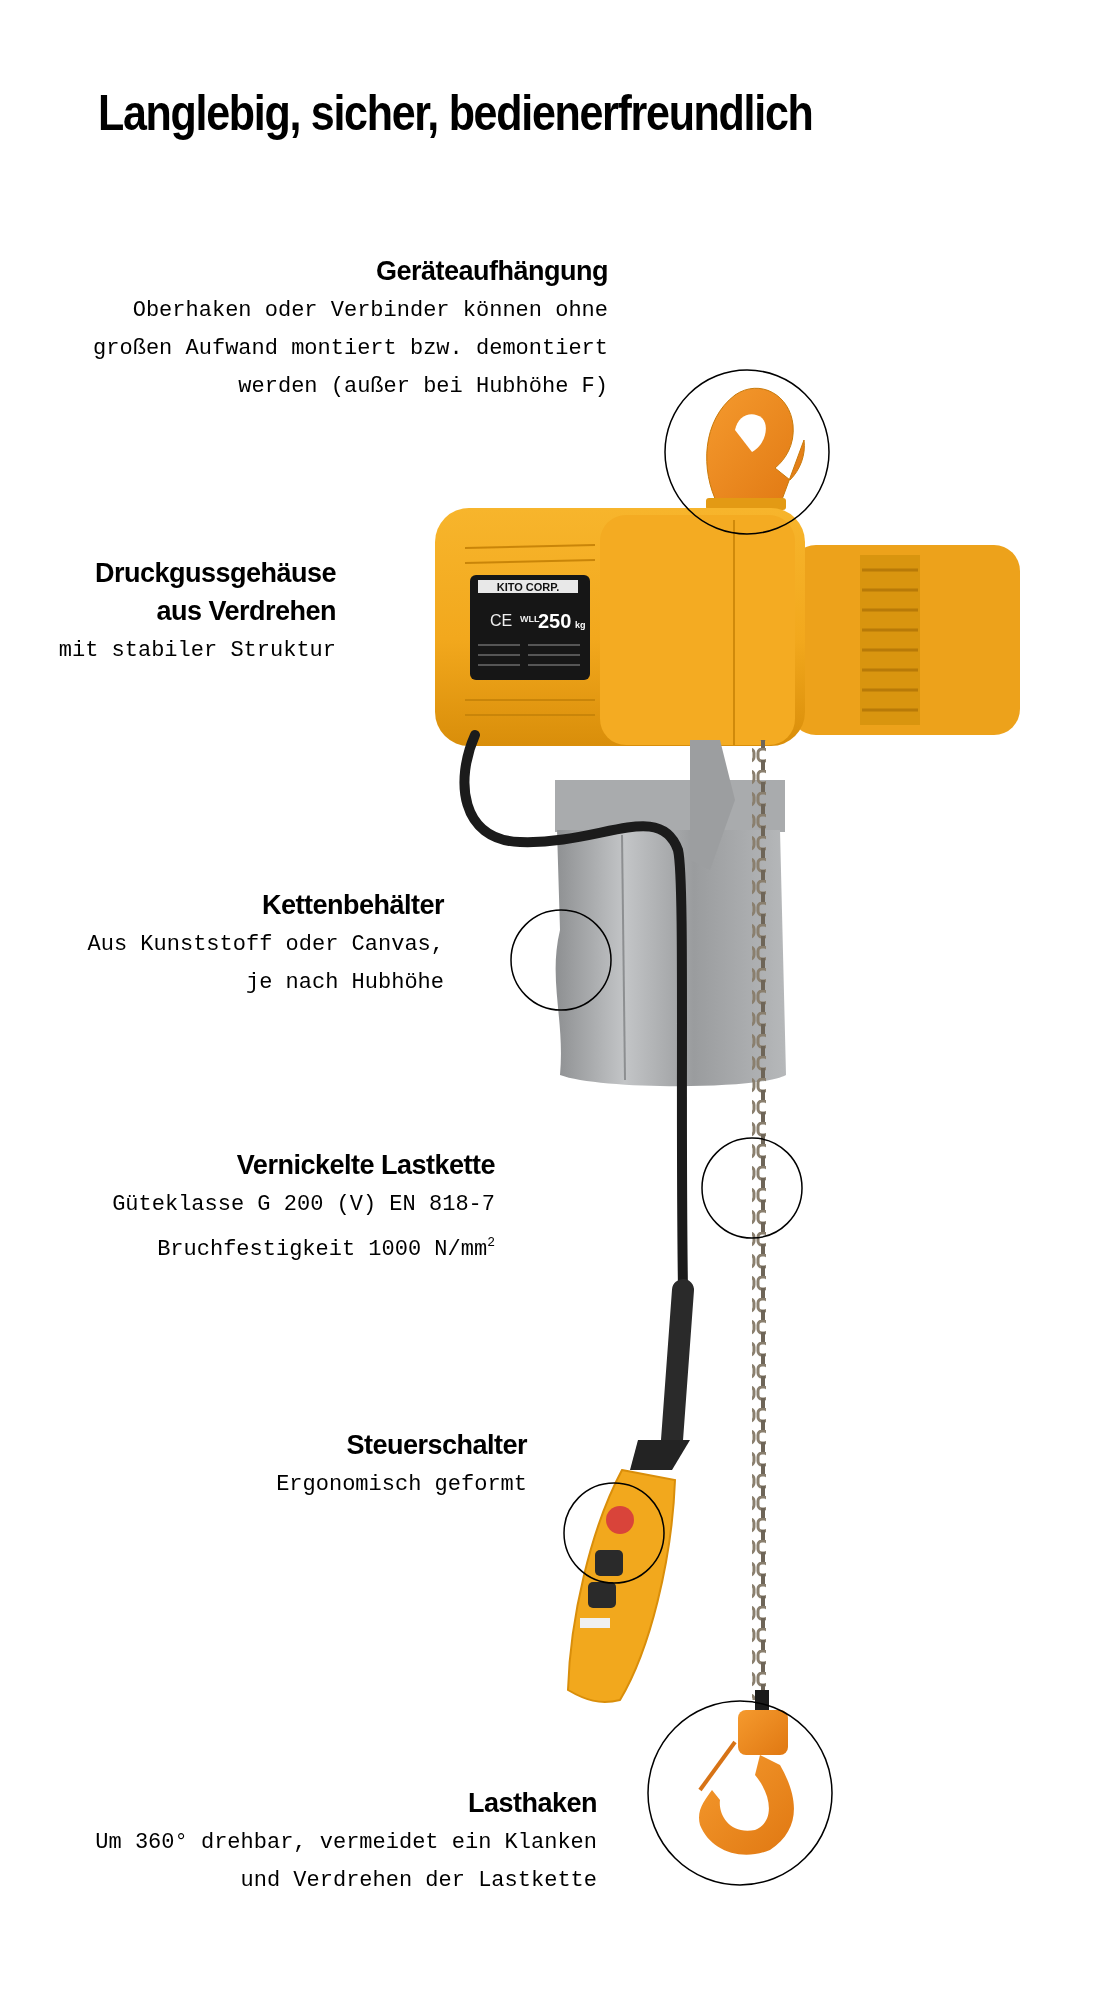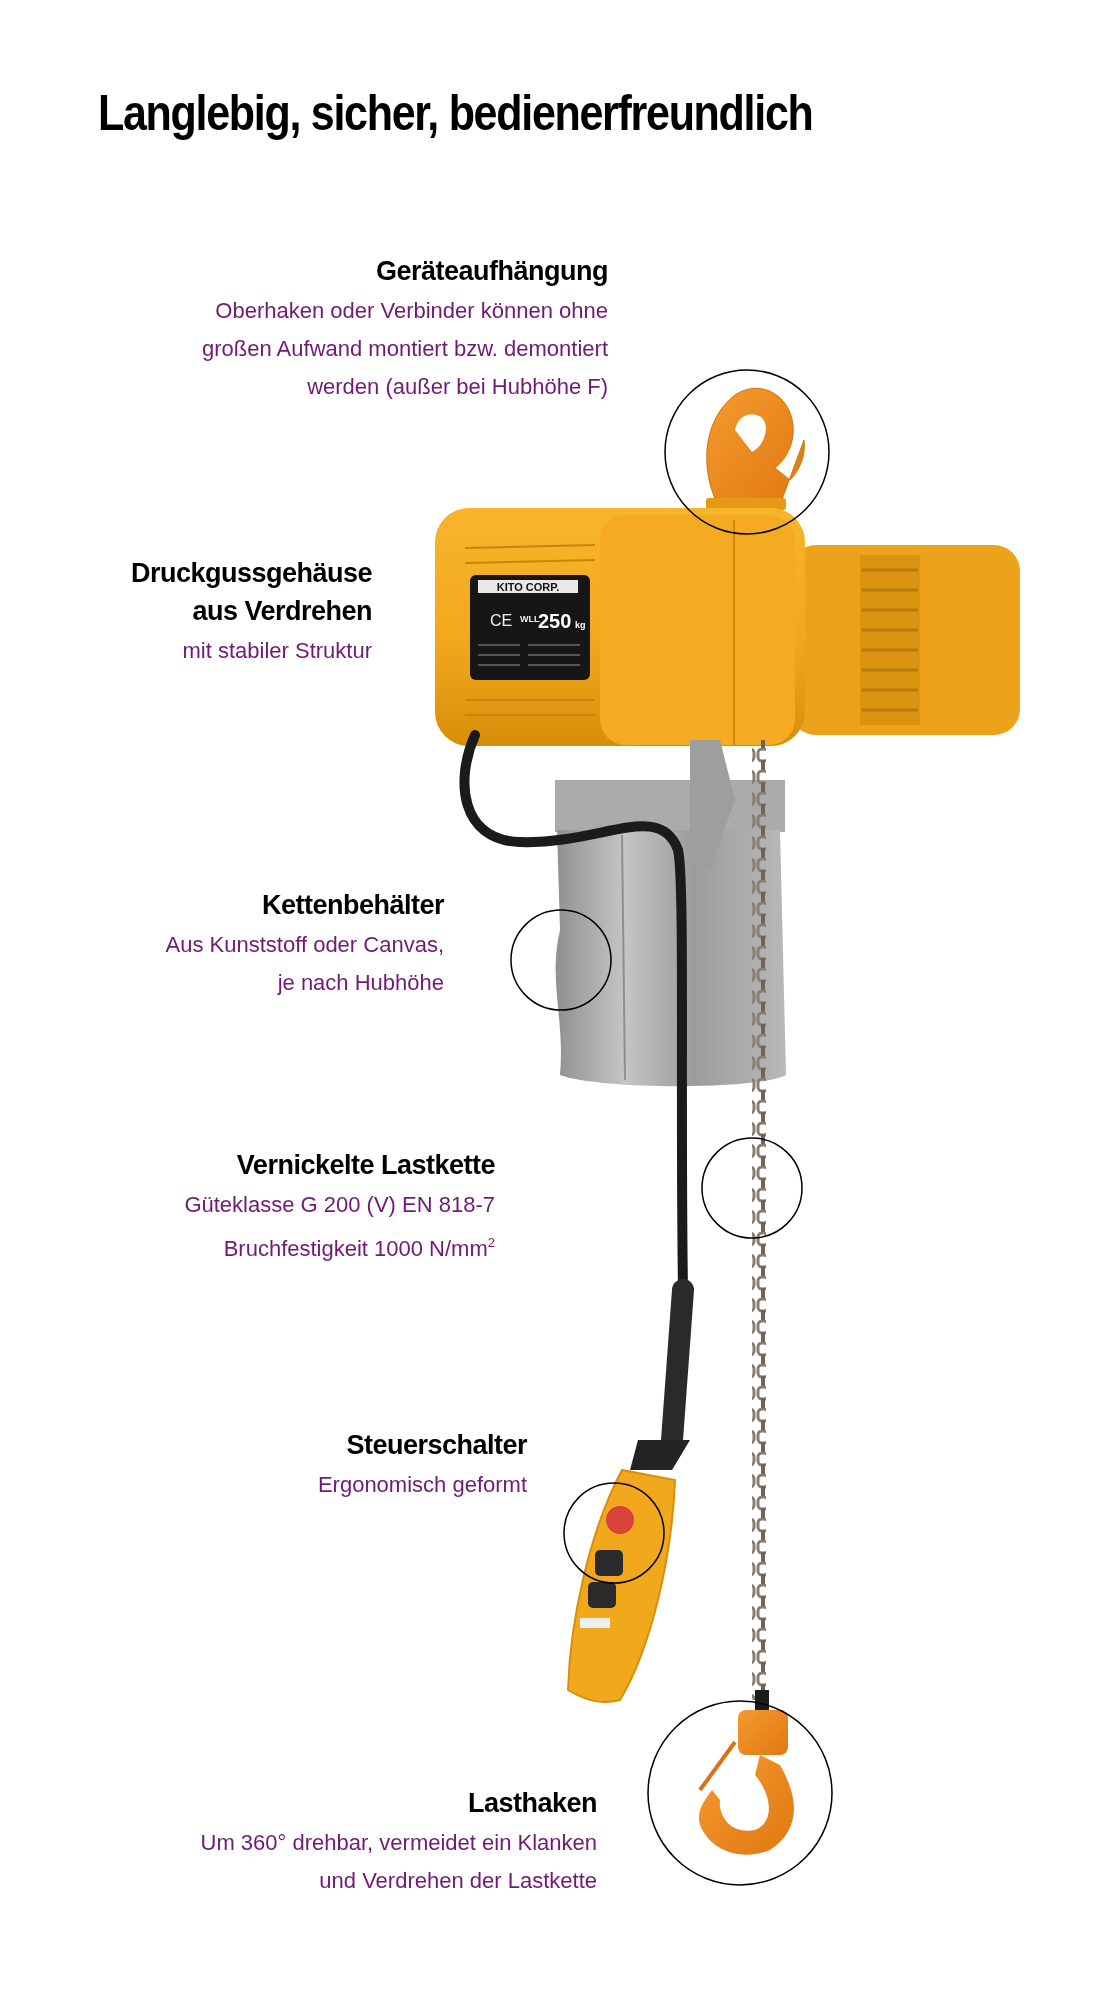--- a/index.html
+++ b/index.html
@@ -14,28 +14,28 @@
       white-space: nowrap;
     }
 
     .callout { position: absolute; text-align: right; }
     .callout .heading {
       font-family: "Liberation Sans", sans-serif; font-weight: bold;
       font-size: 27px; line-height: 38px; color: #000;
       letter-spacing: -0.5px;
     }
     .callout .desc {
-      font-family: Liberation Sans, sans-serif; font-weight: normal;
-      font-size: 22px; line-height: 38px; color: #701a75;
+      font-family: Liberation Mono, monospace; font-weight: normal;
+      font-size: 22px; line-height: 38px; color: #000000;
       margin-top: 2px;
     }
     .callout .desc sup { font-size: 13px; vertical-align: 9px; }
 
     .c-suspension { right: 492px; top: 252px; }
-    .c-housing    { right: 728px; top: 554px; }
+    .c-housing    { right: 764px; top: 554px; }
     .c-container  { right: 656px; top: 886px; }
     .c-chain      { right: 605px; top: 1146px; }
     .c-pendant    { right: 573px; top: 1426px; }
     .c-hook       { right: 503px; top: 1784px; }
 
     .product-image { position: absolute; left: 0; top: 0; width: 1100px; height: 2000px; pointer-events: none; }
   </style>
 </head>
 <body>
 

